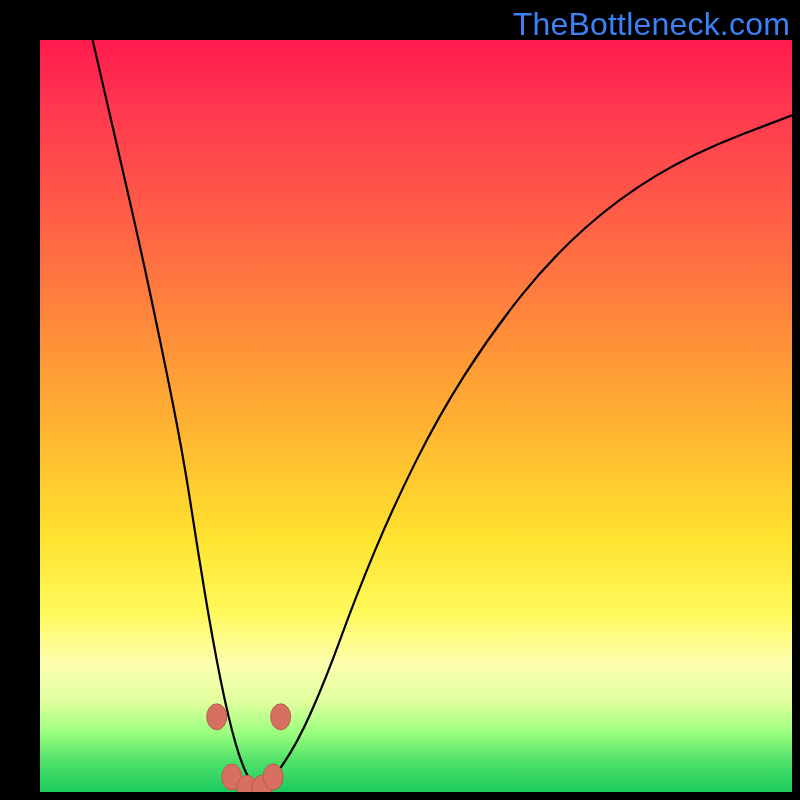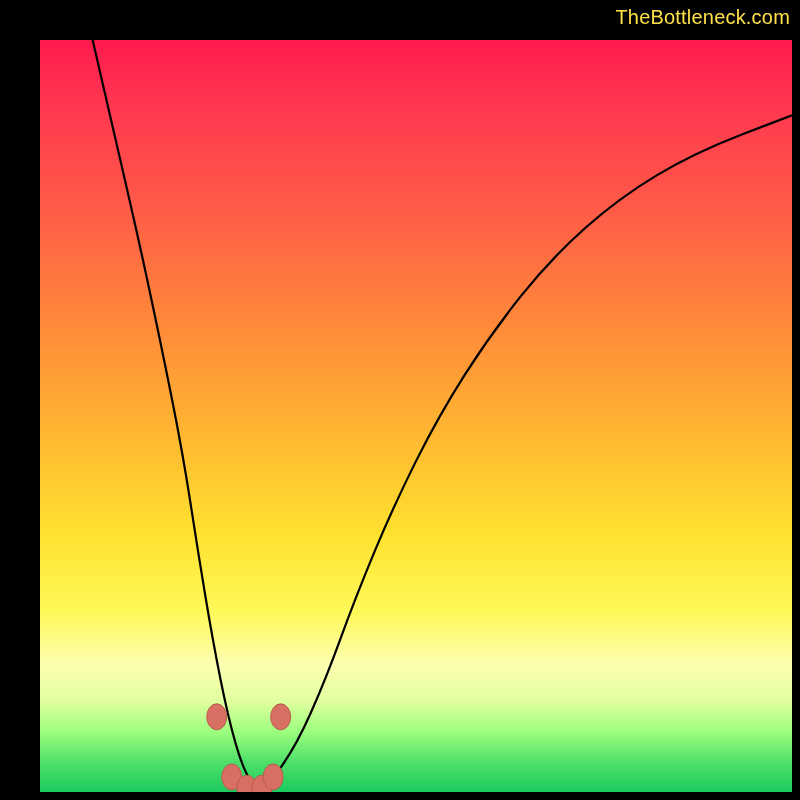--- a/index.html
+++ b/index.html
@@ -39,22 +39,22 @@
       #e0ff9e 88%,
       #9cff7e 92%,
       #4fe06a 96%,
       #1acb5d 100%
     );
   }
   .watermark {
     position: absolute;
     top: 6px;
     right: 10px;
-    color: #fde047;
-    font-size: 20px;
+    color: #3b82f6;
+    font-size: 32px;
     letter-spacing: 0.2px;
     font-weight: 500;
     user-select: none;
   }
   svg.curve {
     position: absolute;
     left: 0;
     top: 0;
     width: 752px;
     height: 752px;

